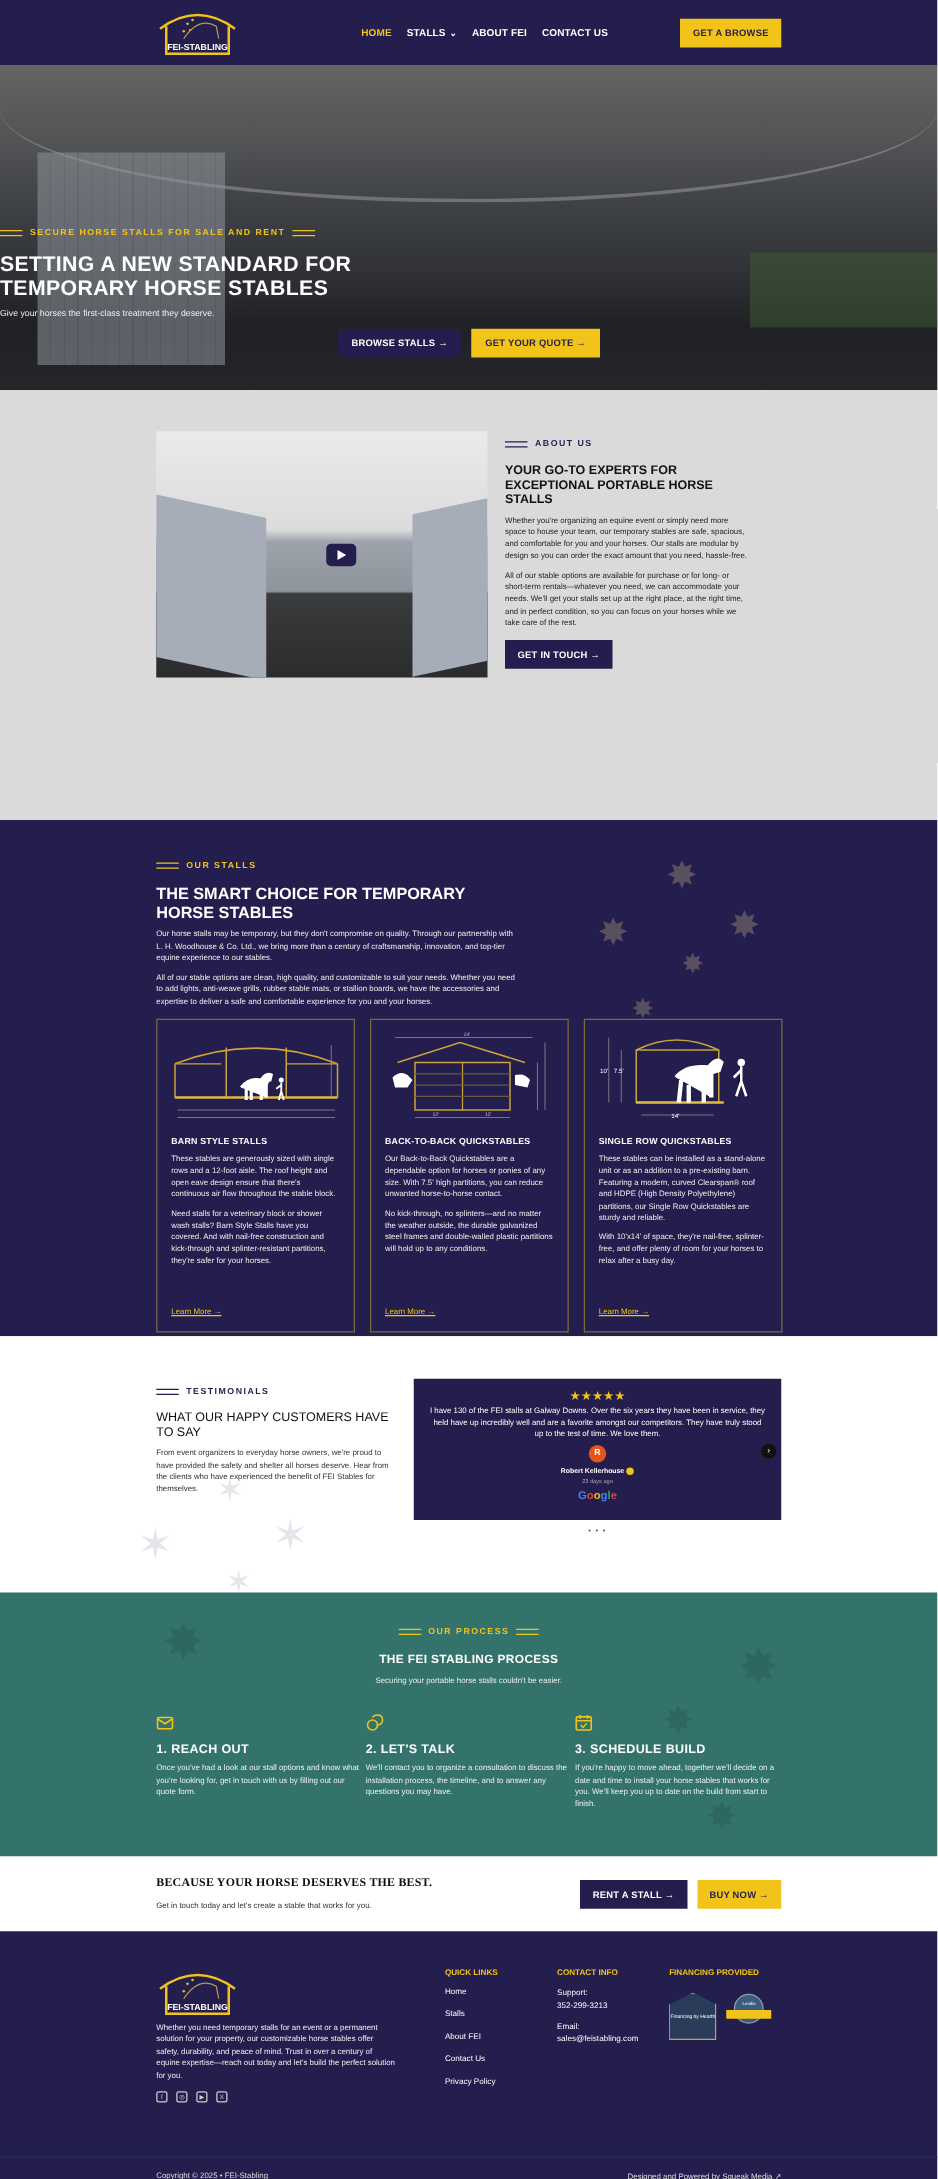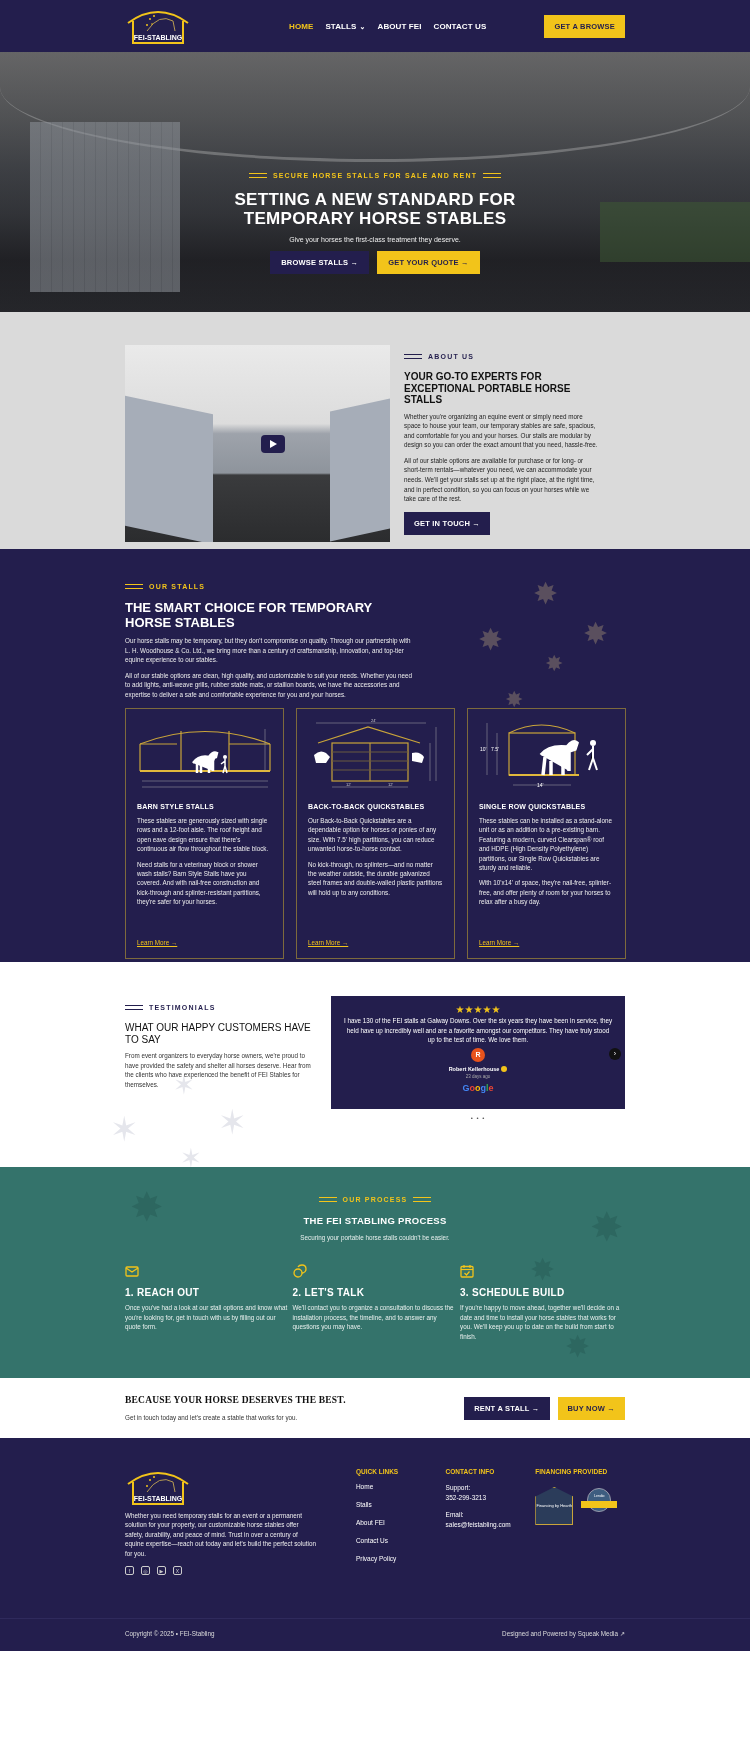--- a/index.html
+++ b/index.html
@@ -20,30 +20,30 @@
   .btn-navy { background: #231e4d; color: #fff; }
 
   
   .hero { height: 260px; position: relative; overflow: hidden;
     background:
       linear-gradient(rgba(20,20,25,0.55), rgba(20,20,25,0.55)),
       linear-gradient(180deg, #c8c8c4 0%, #9a9d9c 25%, #6f7478 45%, #565a5e 62%, #2f3033 80%, #3a3c3f 100%); }
   .hero .grass { position: absolute; right: 0; top: 150px; width: 150px; height: 60px; background: #3e5a34; opacity: .55; }
   .hero .wall-left { position: absolute; left: 30px; top: 70px; width: 150px; height: 170px; background: repeating-linear-gradient(90deg, #8e939a 0 10px, #7f848b 10px 11px); opacity: .55; }
   .hero .roof { position: absolute; left: 0; top: -40px; width: 750px; height: 150px; border-radius: 50%; border-bottom: 3px solid rgba(200,200,200,.35); }
-  .hero-content { position: absolute; left: 0; right: 0; top: 112px; text-align: center; color: #fff; }
+  .hero-content { position: absolute; left: 0; right: 0; top: 124px; color: #fff; }
   .eyebrow { font-size: 7px; font-weight: bold; letter-spacing: 1.2px; color: #f2c41a; display: inline-flex; align-items: center; gap: 6px; }
   .eyebrow .lines { display: inline-block; width: 18px; height: 5px; border-top: 1px solid currentColor; border-bottom: 1px solid currentColor; }
   .hero h1 { font-size: 17px; line-height: 19px; font-weight: bold; margin-top: 8px; letter-spacing: 0.3px; }
   .hero p { font-size: 7px; margin-top: 8px; color: #eee; }
   .hero .btns { margin-top: 8px; display: flex; justify-content: center; gap: 8px; }
   .hero .btns .btn { padding: 7px 11px; }
 
   
-  .about { background: #dadada; height: 237px; }
+  .about { background: #dadada; height: 344px; }
   .about .wrap { display: flex; gap: 14px; padding-top: 33px; }
   .about-img { width: 265px; height: 197px; flex: none; position: relative; overflow: hidden;
     background: linear-gradient(180deg, #eaeaea 0%, #dcdcdc 40%, #9ea3ab 45%, #8e949c 65%, #3a3b3d 66%, #2b2c2e 100%); }
   .about-img .stallL { position: absolute; left: 0; top: 60px; width: 88px; height: 130px; background: #a6adb8; transform: skewY(12deg); }
   .about-img .stallR { position: absolute; right: 0; top: 60px; width: 60px; height: 130px; background: #a6adb8; transform: skewY(-12deg); }
   .play { position: absolute; left: 136px; top: 90px; width: 24px; height: 18px; background: #231e4d; border-radius: 4px; }
   .play::after { content: ""; position: absolute; left: 9px; top: 5px; border-left: 7px solid #fff; border-top: 4px solid transparent; border-bottom: 4px solid transparent; }
   .about-text { width: 196px; padding-top: 0; }
   .about-text .eyebrow { color: #231e4d; }
   .about-text h2 { font-size: 10px; line-height: 11.5px; font-weight: bold; color: #111; margin-top: 8px; }

